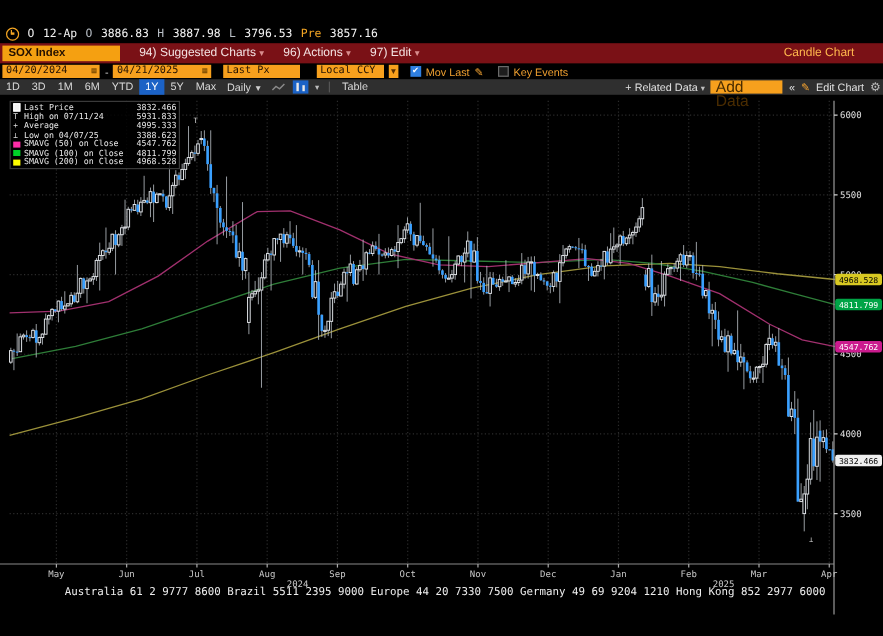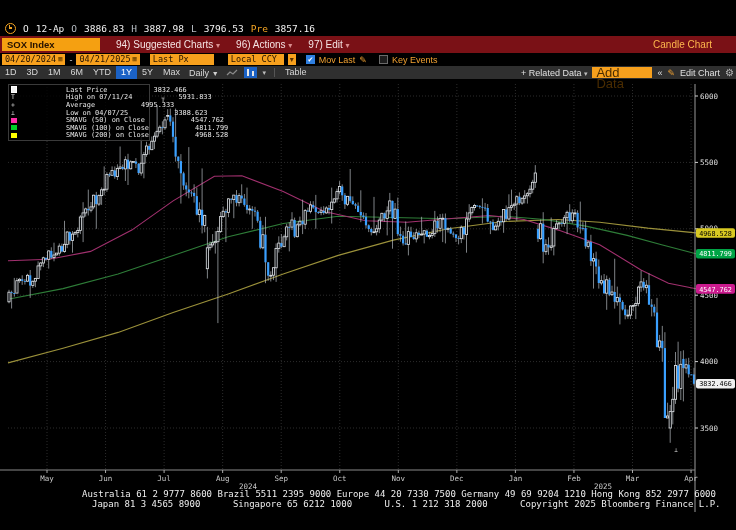--- a/index.html
+++ b/index.html
@@ -25,21 +25,21 @@
     font-family:"Liberation Sans",sans-serif;font-size:10px;}
   .sec-box{margin-left:2px;background:#f5a011;color:#241000;font-weight:bold;height:13px;line-height:13px;
     padding:0 5px;width:88px;font-size:9.5px;}
   .menu-item{color:#f4e3e3;margin-left:16px;white-space:nowrap;}
   .menu-item .dd{color:#d98e8e;font-size:8px;}
   .ribbon-right{margin-left:auto;margin-right:24px;color:#ffb84d;}
 
   
   #fieldbar{top:53px;left:0;width:736px;height:13px;background:#000;display:flex;align-items:center;gap:4px;z-index:3;
     font-family:"Liberation Sans",sans-serif;font-size:9px;}
-  .inp{background:#f7a01d;color:#241303;height:11px;line-height:11px;padding:0 3px;display:flex;align-items:center;gap:2px;
+  .inp{background:#f7a01d;color:#241303;height:11px;line-height:11px;padding:0 3px;display:flex;align-items:center;gap:20px;
     font-family:"DejaVu Sans Mono",monospace;font-size:8.5px;}
   .cal{color:#7a4a00;font-size:7px;}
   .dash{color:#cccccc;}
   .ddbox{background:#f7a01d;color:#5a3000;height:11px;line-height:11px;padding:0 2px;font-size:8px;}
   .chk{width:9px;height:9px;display:inline-block;flex:0 0 auto;}
   .chk.on{background:#2f7fe0;color:#fff;font-size:7px;line-height:9px;text-align:center;}
   .chk.off{background:#1d1d1d;border:1px solid #6a6a6a;width:7px;height:7px;}
   .flabel{color:#f0a030;}
   .pencil{color:#f0a030;font-size:9px;}
 
@@ -54,31 +54,31 @@
   .candle-ico:before{content:"";position:absolute;left:3px;top:2px;width:2px;height:7px;background:#e8e8e8;}
   .candle-ico:after{content:"";position:absolute;left:8px;top:3.5px;width:2px;height:5px;background:#e8e8e8;}
   .vdiv{width:1px;height:9px;background:#555;margin:0 5px;}
   .right-group{margin-left:auto;display:flex;align-items:center;gap:5px;margin-right:2px;}
   .adddata{background:#f7a01d;color:#4a2c00;height:11px;line-height:11px;padding:0 4px;width:52px;font-size:13px;}
   .tool{color:#e0e0e0;}
   .gear{color:#b8b8b8;font-size:10px;}
 
   
   #legend{top:84px;left:8px;width:136px;z-index:2;background:rgba(0,0,0,.82);border:1px solid #3a3a3a;padding:1px 2px;}
-  .lrow{display:flex;align-items:center;height:7.6px;font-size:6.9px;color:#e8e8e8;white-space:nowrap;gap:46px;}
+  .lrow{display:flex;align-items:center;height:7.6px;font-size:6.9px;color:#e8e8e8;white-space:nowrap;}
   .lmark{width:9px;flex:0 0 auto;text-align:left;font-size:6.5px;color:#dcdcdc;}
   .lsw{width:6px;height:5px;display:inline-block;margin-right:3px;flex:0 0 auto;}
   .lsw.candle{background:#f2f2f2;width:4px;height:5px;border:1px solid #fff;}
   .llabel{flex:1;}
   .lval{text-align:right;}
 
   
   #chart-svg{top:0;left:0;z-index:1;}
   .grid{stroke:#2c2c2c;stroke-width:1;stroke-dasharray:1,2;}
-  .ftr{color:#ededed;font-size:9px;white-space:pre;z-index:3;margin-left:28px;}
+  .ftr{color:#ededed;font-size:9px;white-space:pre;z-index:3;}
 </style>
 </head>
 <body>
 <div id="stage">
 
   <svg id="chart-svg" class="abs" width="736" height="530" viewBox="0 0 736 530">
       <g>
         <line class="grid" x1="8" y1="96" x2="694" y2="96"></line>
         <line class="grid" x1="8" y1="162.4" x2="694" y2="162.4"></line>
         <line class="grid" x1="8" y1="228.8" x2="694" y2="228.8"></line>
@@ -795,15 +795,14 @@
         <span class="lval">4811.799</span>
     </div>
     <div class="lrow">
       <span class="lsw" style="background:#ffff00"></span>
       <span class="llabel">SMAVG (200) on Close</span>
         <span class="lval">4968.528</span>
     </div>
   </div>
 
   <div class="abs ftr" style="top:489px;left:54px">Australia 61 2 9777 8600 Brazil 5511 2395 9000 Europe 44 20 7330 7500 Germany 49 69 9204 1210 Hong Kong 852 2977 6000</div>
-  <div class="abs ftr" style="top:499px;left:64px">Japan 81 3 4565 8900      Singapore 65 6212 1000      U.S. 1 212 318 2000      Copyright 2025 Bloomberg Finance L.P.</div>
 
 </div>
 
 </body></html>

